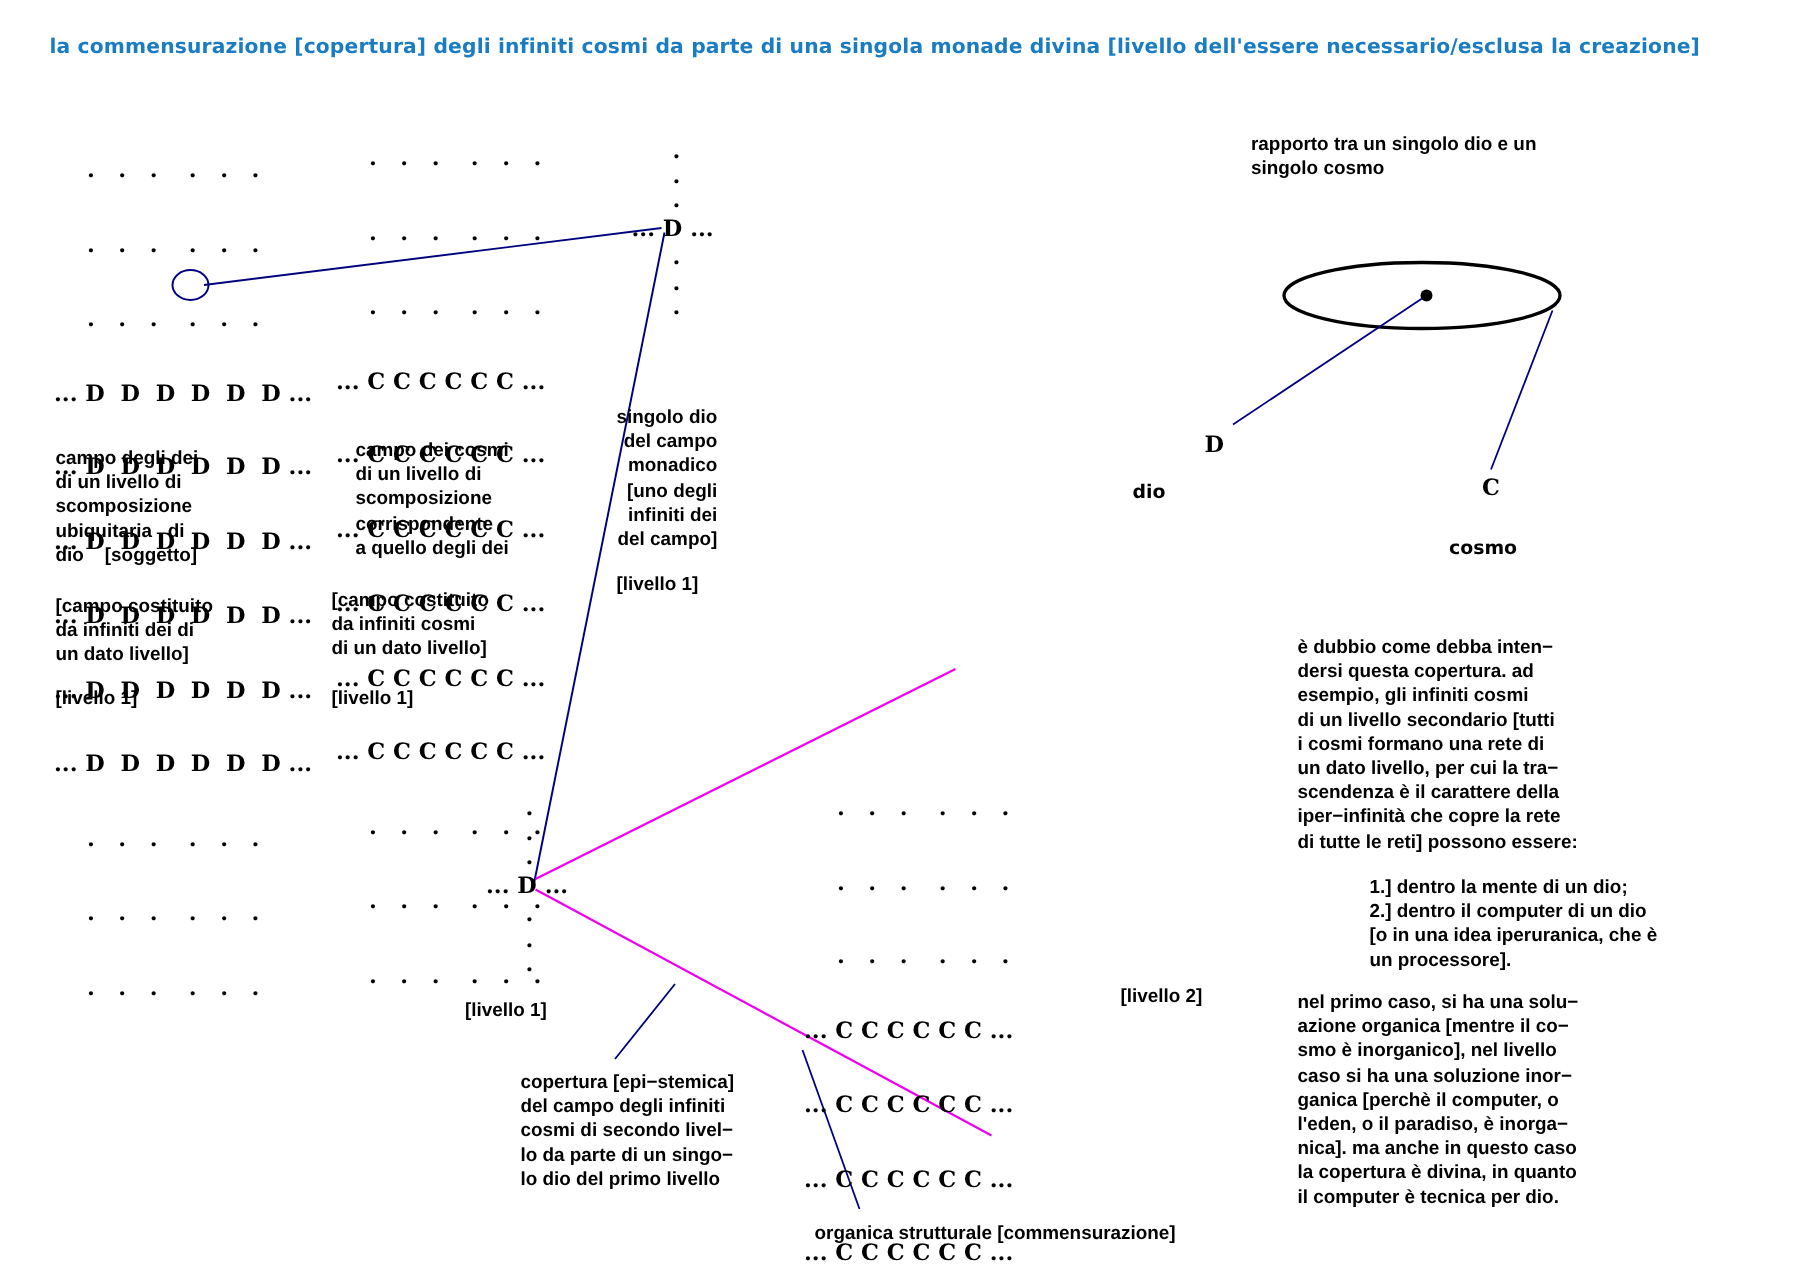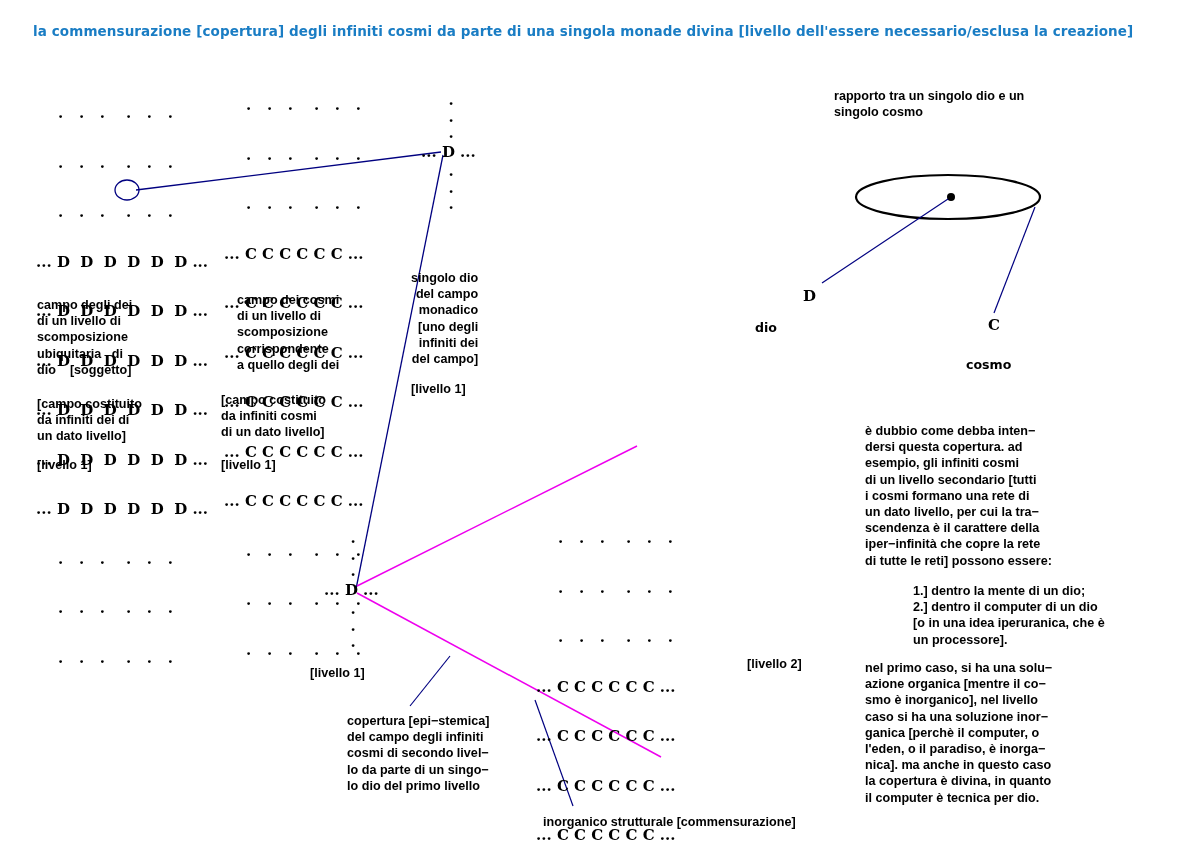--- a/index.html
+++ b/index.html
@@ -136,21 +136,21 @@
 <div class="abs cap" style="left:411px;top:381px;">[livello 1]</div>
 
 <div class="abs cap" style="left:310px;top:665px;">[livello 1]</div>
 <div class="abs cap" style="left:708px;top:656px;margin-left:39px;">[livello 2]</div>
 
 <div class="abs cap" style="left:347px;top:713px;">copertura [epi−stemica]
 del campo degli infiniti
 cosmi di secondo livel−
 lo da parte di un singo−
 lo dio del primo livello</div>
-<div class="abs cap" style="left:543px;top:814px;">inorganico strutturale [commensurazione]</div>
+<div class="abs cap" style="left:543px;top:814px;">organica strutturale [commensurazione]</div>
 
 <div class="abs cap" style="left:834px;top:88px;">rapporto tra un singolo dio e un
 singolo cosmo</div>
 <div class="abs lbl" style="left:803px;top:287px;">D</div>
 <div class="abs lbl" style="left:988px;top:316px;">C</div>
 <div class="abs lbl2" style="left:755px;top:320px;">dio</div>
 <div class="abs lbl2" style="left:966px;top:357px;">cosmo</div>
 
 <div class="abs cap" style="left:865px;top:423px;">è dubbio come debba inten−
 dersi questa copertura. ad

